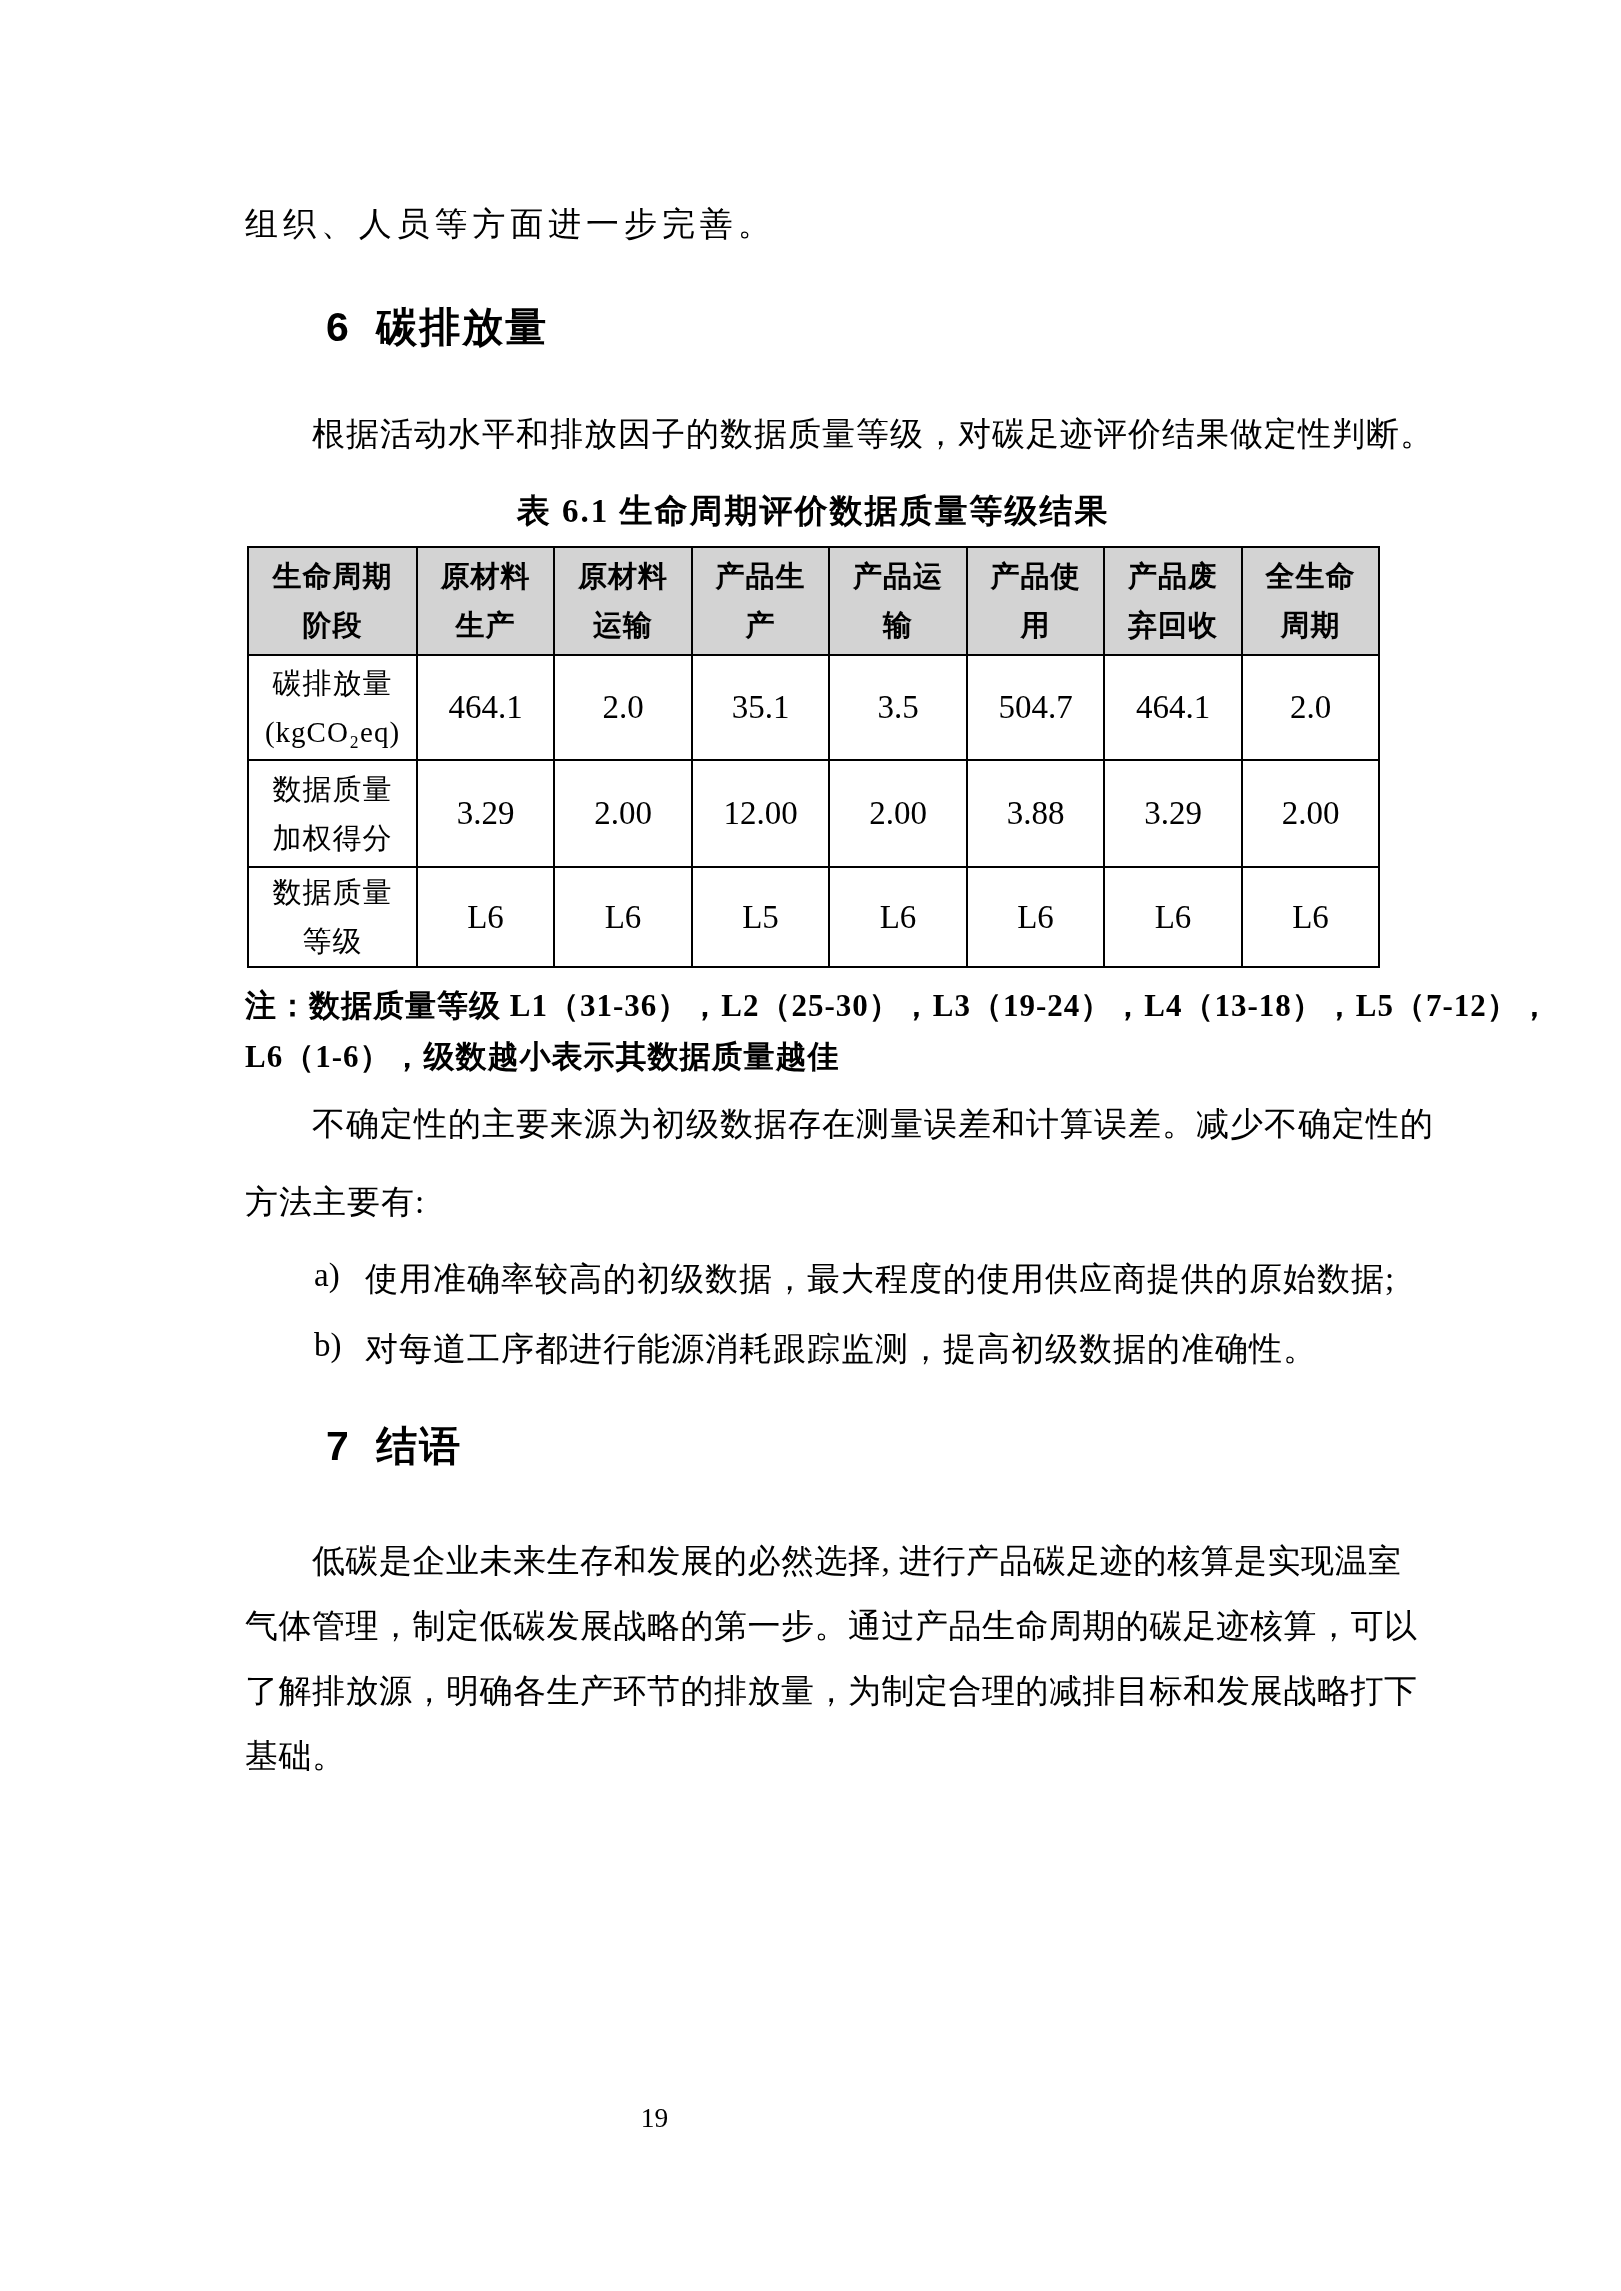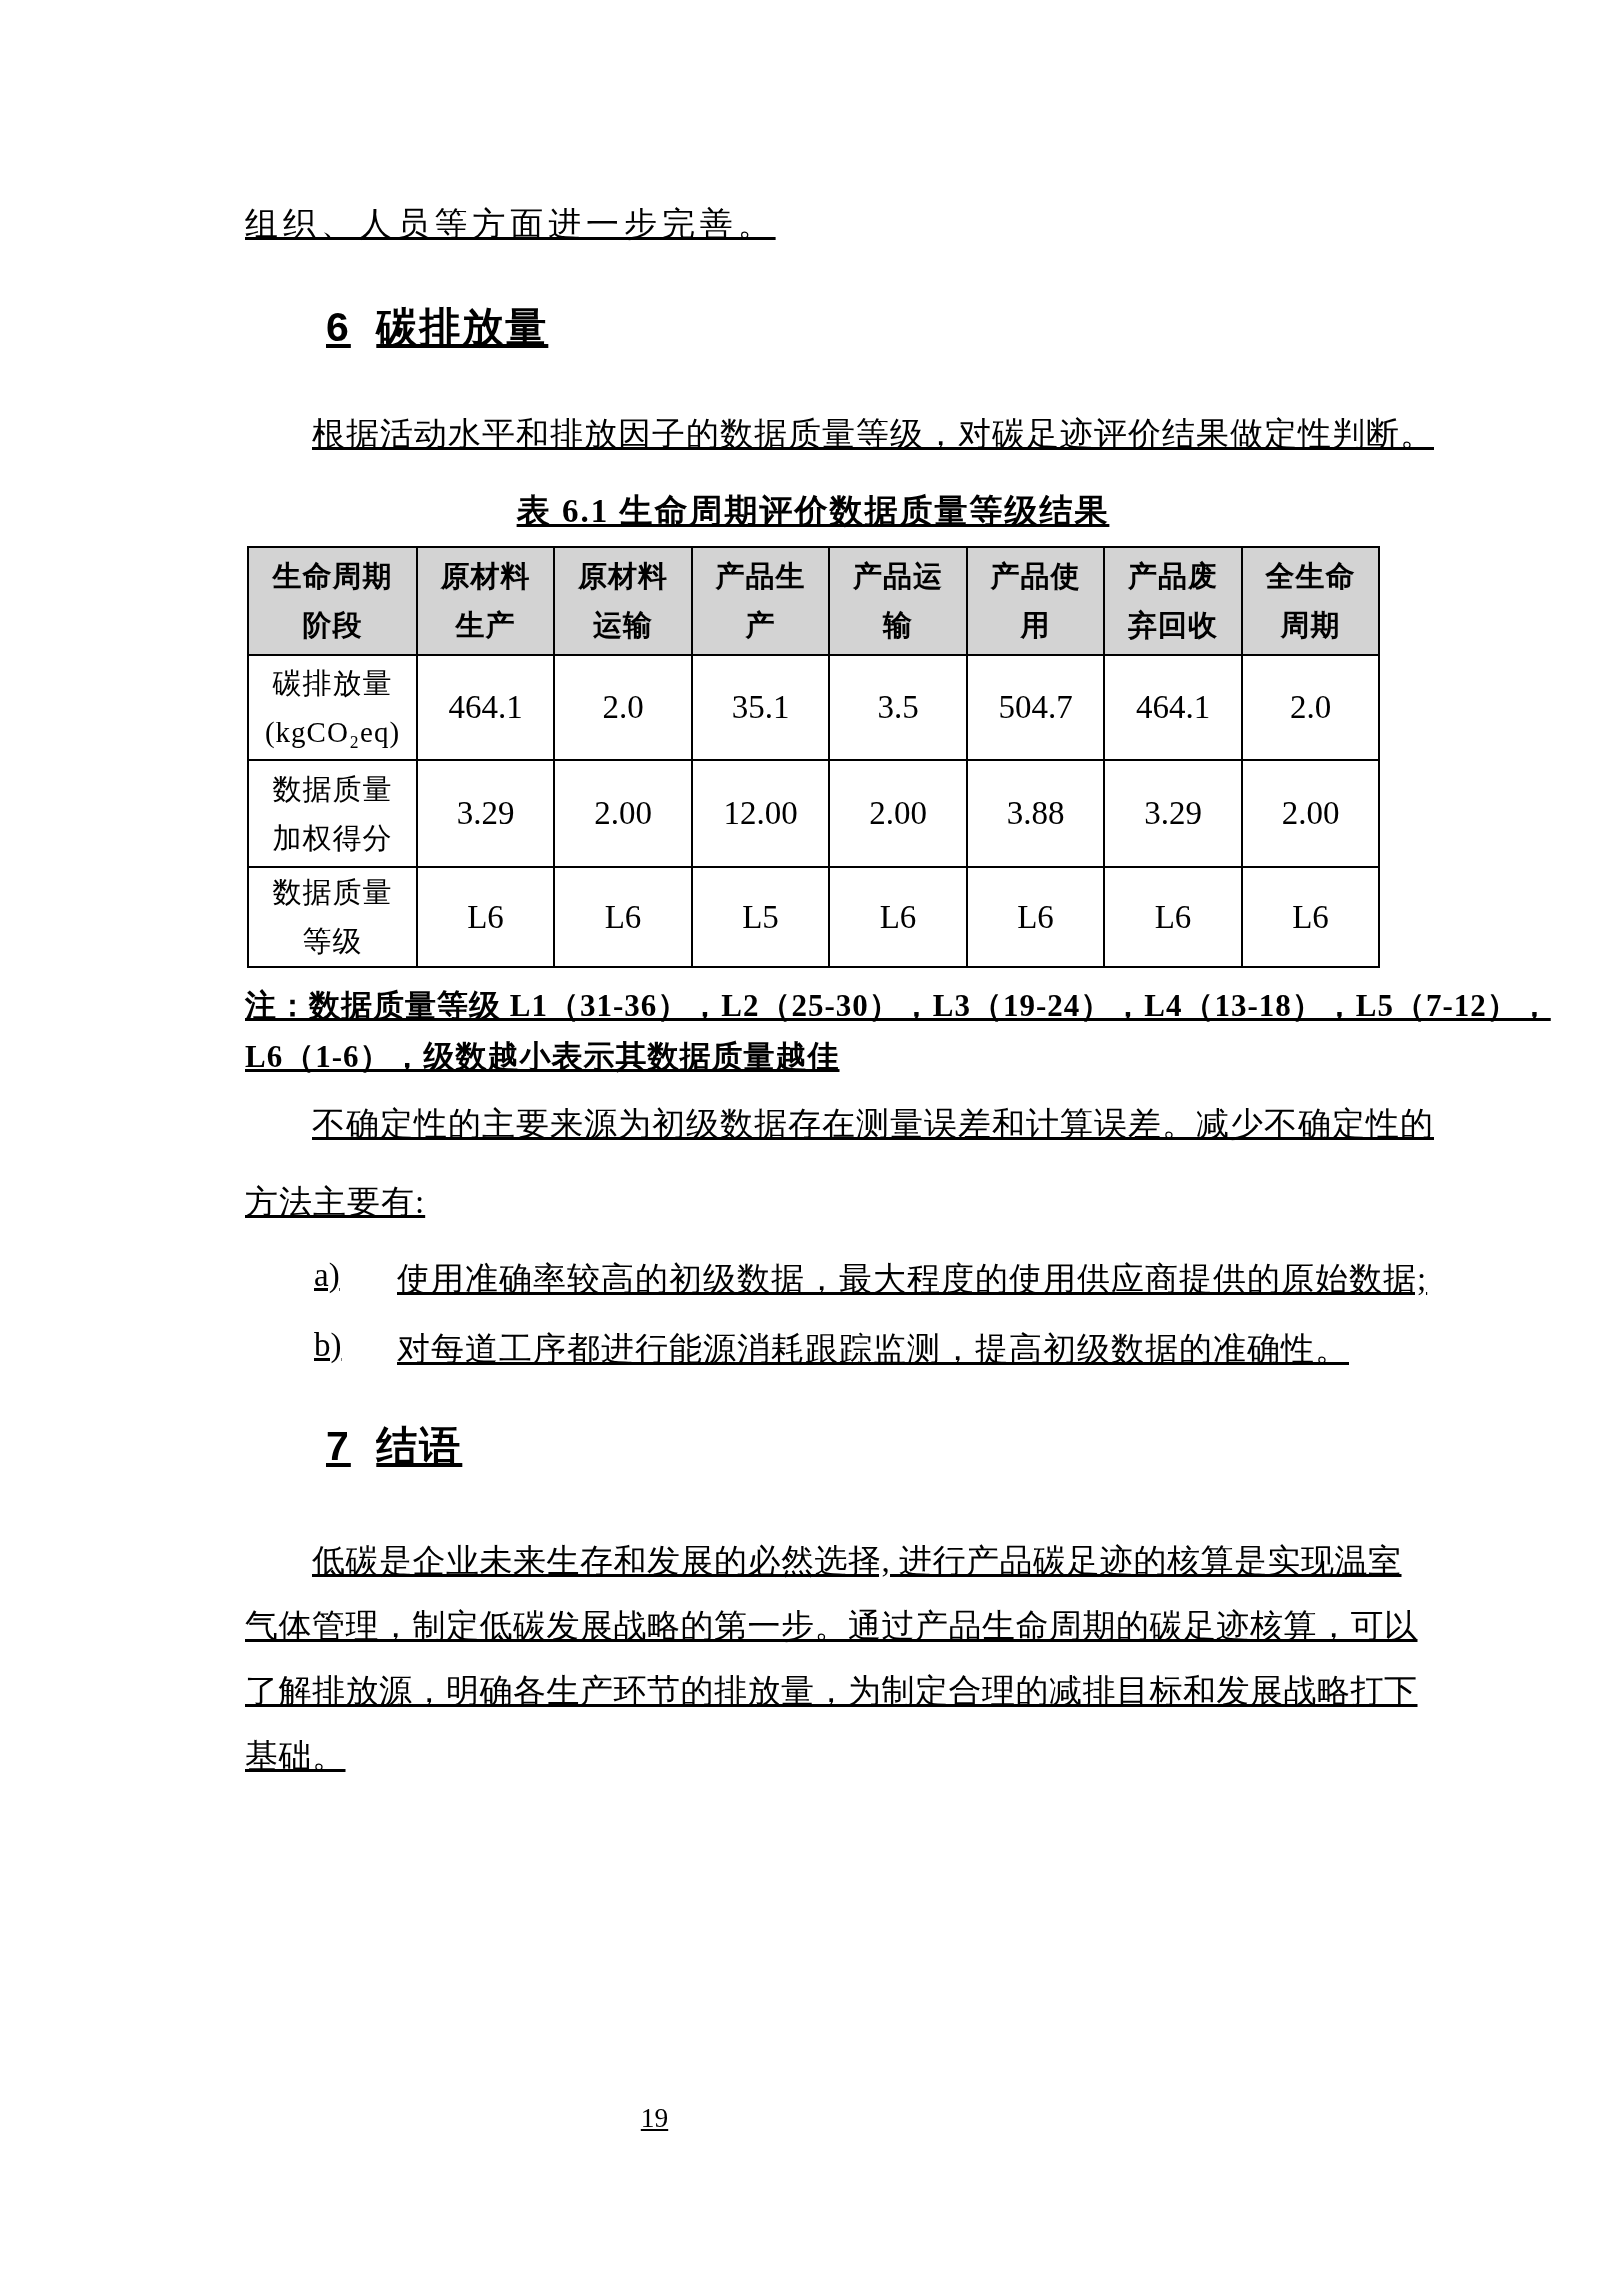--- a/index.html
+++ b/index.html
@@ -7,21 +7,21 @@
   .page {
     position: relative;
     width: 1621px;
     height: 2292px;
     background: #ffffff;
     margin: 0 auto;
     font-family: "Liberation Serif", "DejaVu Serif", serif;
     color: #000000;
     overflow: hidden;
   }
-  .abs { position: absolute; text-decoration: underline; }
+  .abs { position: absolute; }
 
   .intro-line {
     left: 245px; top: 202px;
     font-size: 33px; letter-spacing: 4.9px;
     white-space: nowrap;
   }
 
   .sec-heading {
     left: 326px;
     font-family: "Liberation Sans", "DejaVu Sans", sans-serif;
@@ -99,21 +99,21 @@
 
   .list-item {
     left: 314px;
     font-size: 33px;
     white-space: nowrap;
     display: flex;
   }
   .item-a { top: 1257px; }
   .item-b { top: 1327px; }
   .list-item .marker { width: 51px; }
-  .list-item .txt { letter-spacing: 1px; margin-left: 32px; }
+  .list-item .txt { letter-spacing: 1px; }
 
   .conclusion { left: 245px; top: 1529px; width: 1166px; }
   .conclusion .c-line {
     font-size: 33px;
     line-height: 65px;
     white-space: nowrap;
     letter-spacing: 0.5px;
   }
 
   .page-number {

